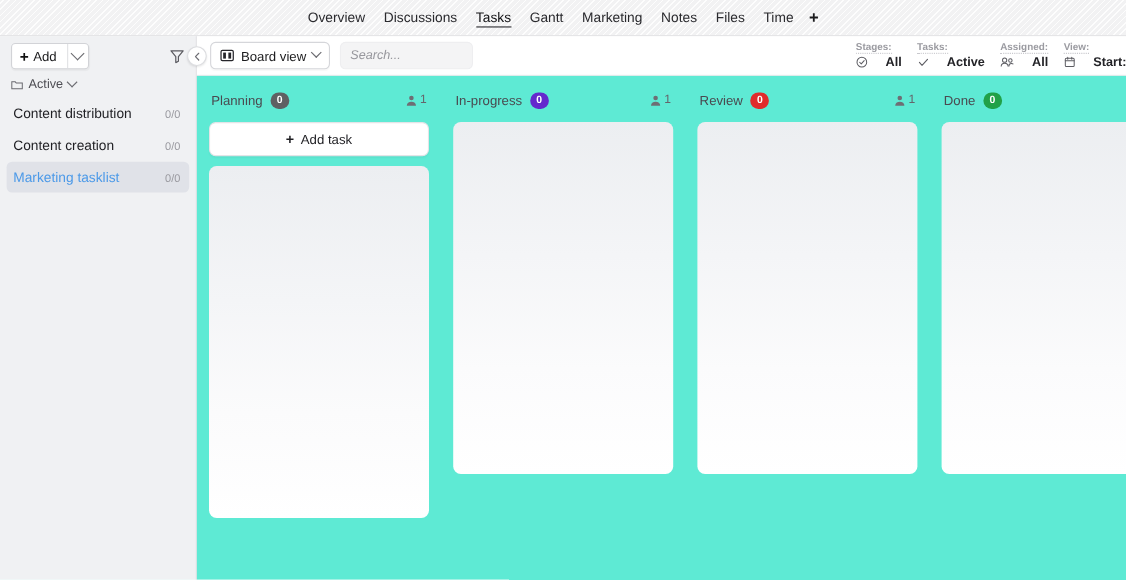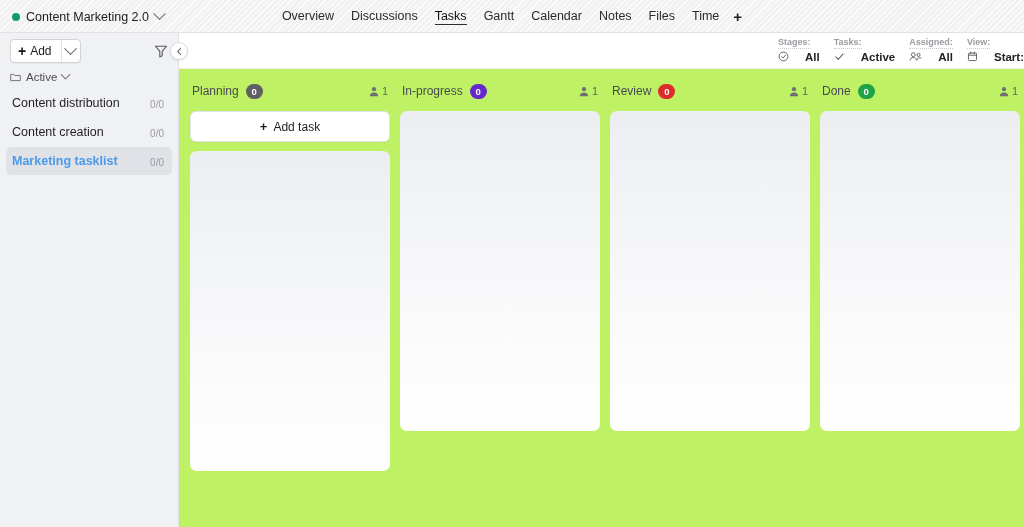--- a/index.html
+++ b/index.html
@@ -79,21 +79,21 @@
     display: flex; align-items: center; gap: 5px;
     padding: 2px 10px 6px 10px; font-size: 11.5px; color: #4d4d53; cursor: pointer;
   }
   .tasklist {
     position: relative; height: 28px; margin: 0 6px 1px 6px;
     display: flex; align-items: center; padding: 0 8px 0 6px;
     border-radius: 5px; cursor: pointer; justify-content: flex-end;
   }
   .tasklist.selected { background: #e0e2e8; }
   .tasklist-label { font-size: 12.5px; color: #1f1f23; }
-  .tasklist.selected .tasklist-label { color: #4d9ae8; font-weight: bold; }
+  .tasklist.selected .tasklist-label { color: #4d9ae8; }
   .tl-count { margin-left: auto; text-align: right; }
   .tl-count-text { font-size: 10px; color: #9a9aa0; line-height: 1; }
   .tl-bar {
     margin-top: 3px; width: 24px; height: 2px;
     background: #d3d4d8; border-radius: 1px;
   }
   .collapse-btn {
     position: absolute; left: 170px; top: 42px;
     width: 18px; height: 18px; border-radius: 50%;
     background: #ffffff; border: 1px solid #dcdde0;
@@ -139,21 +139,21 @@
     align-self: flex-start;
   }
   .filter-val {
     display: flex; align-items: center; gap: 16px;
     font-size: 11.5px; color: #232327; white-space: nowrap;
   }
 
   
   .board {
     position: absolute; left: 179px; top: 69px; right: 0; bottom: 0;
-    background: #bef264; display: flex; padding: 12px 0 0 11px; gap: 10px;
+    background: #5eead4; display: flex; padding: 12px 0 0 11px; gap: 22px;
     overflow: hidden;
   }
   .column { width: 200px; flex: none; display: flex; flex-direction: column; }
   .col-header {
     display: flex; align-items: center; height: 20px;
     margin-bottom: 10px; padding: 0 2px;
   }
   .col-title { font-size: 12px; color: #4a4a50; }
   .col-badge {
     margin-left: 7px; min-width: 17px; height: 15px; padding: 0 5px;
@@ -178,32 +178,27 @@
   }
   .skeleton.tall { max-height: 320px; }
 </style>
 </head>
 <body>
 
 <div id="app">
 
   <div class="topbar">
 
-    <div class="project-title">
-      <span class="project-dot"></span>
-      <span>Content Marketing 2.0</span>
-      <span class="caret-sm"></span>
-    </div>
 
     <div class="mainnav">
       <span class="navitem">Overview</span>
       <span class="navitem">Discussions</span>
       <span class="navitem active">Tasks</span>
       <span class="navitem">Gantt</span>
-      <span class="navitem">Calendar</span>
+      <span class="navitem">Marketing</span>
       <span class="navitem">Notes</span>
       <span class="navitem">Files</span>
       <span class="navitem">Time</span>
       <span class="nav-plus">+</span>
     </div>
   </div>
 
   <div class="sidebar">
 
     <div class="side-toolbar">
@@ -257,21 +252,33 @@
   </div>
 
   <div class="collapse-btn">
     <svg width="9" height="9" viewBox="0 0 10 10" aria-hidden="true">
       <path d="M6.3 1.6L3 5l3.3 3.4" fill="none" stroke="#6e6e74" stroke-width="1.2" stroke-linecap="round" stroke-linejoin="round"></path>
     </svg>
   </div>
 
   <div class="board-toolbar">
 
-
+    <div class="viewbtn">
+      <svg width="13" height="13" viewBox="0 0 14 14" aria-hidden="true">
+        <rect x="1" y="2" width="12" height="10" rx="1.4" fill="none" stroke="#26262b" stroke-width="1.2"></rect>
+        <rect x="3.1" y="4.1" width="2.7" height="5.9" fill="#26262b"></rect>
+        <rect x="8.2" y="4.1" width="2.7" height="5.9" fill="#26262b"></rect>
+      </svg>
+      <span>Board view</span>
+      <span class="caret-sm" style="width:7px;height:7px"></span>
+    </div>
+
+    <div class="searchbox">
+      <input type="text" placeholder="Search..." style="">
+    </div>
 
     <div class="filters">
 
       <div class="filter-group">
         <span class="filter-key">Stages:</span>
         <span class="filter-val">
           <svg width="11" height="11" viewBox="0 0 12 12" aria-hidden="true">
             <circle cx="6" cy="6" r="4.8" fill="none" stroke="#5c5c62" stroke-width="1"></circle>
             <path d="M3.8 6.1l1.6 1.6 2.9-3.2" fill="none" stroke="#5c5c62" stroke-width="1" stroke-linecap="round" stroke-linejoin="round"></path>
           </svg>

